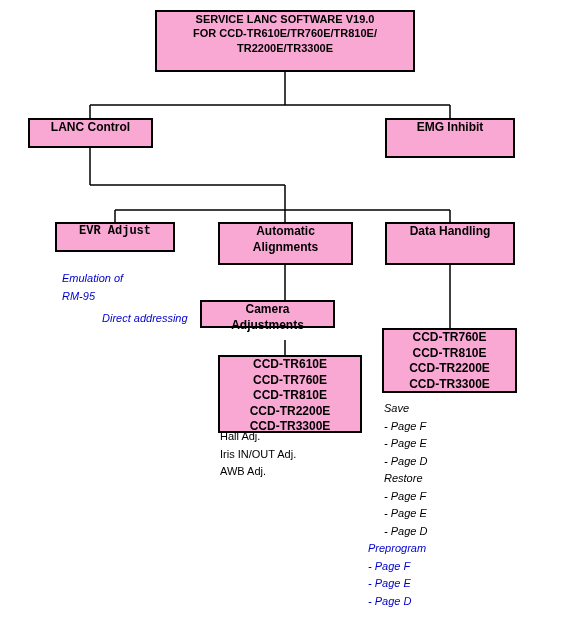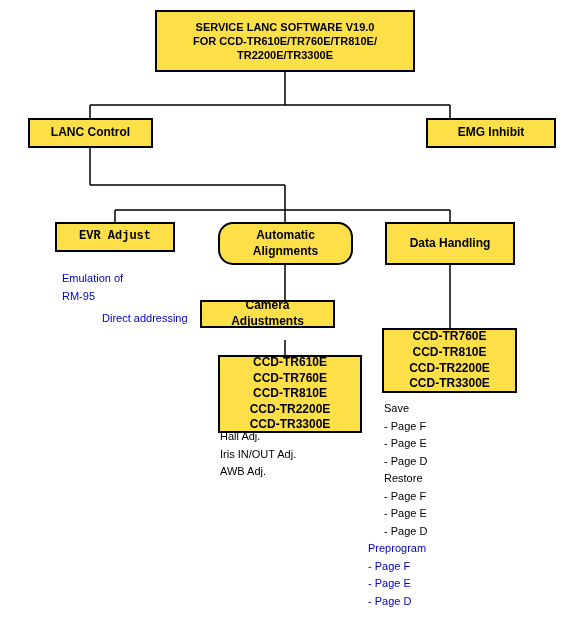--- a/index.html
+++ b/index.html
@@ -15,33 +15,33 @@
     .diagram {
       position: relative;
       width: 571px;
       height: 619px;
     }
     .box {
       position: absolute;
       border: 2px solid #000;
       text-align: center;
       display: flex;
-      align-items: center;
       justify-content: center;
       font-weight: bold;
       font-size: 12px;
-      background: #fde047;
+      background: #f9a8d4;
       line-height: 1.3;
     }
     .label {
       position: absolute;
       font-size: 11px;
       color: #00f;
       text-align: left;
       line-height: 1.6;
+      font-style: italic;
     }
     svg.lines {
       position: absolute;
       top: 0; left: 0;
       width: 571px;
       height: 619px;
       pointer-events: none;
     }
     svg.lines line, svg.lines polyline, svg.lines path {
       stroke: #000;
@@ -88,29 +88,29 @@
   <div class="box" style="left:155px; top:10px; width:260px; height:62px; font-size:11px;">
     <span style="white-space:pre-line;">SERVICE LANC SOFTWARE V19.0
 FOR CCD-TR610E/TR760E/TR810E/
 TR2200E/TR3300E</span>
   </div>
 
   <div class="box" style="left:28px; top:118px; width:125px; height:30px;">
     <span>LANC Control</span>
   </div>
 
-  <div class="box" style="left:385px; top:118px; width:130px; height:30px;margin-left:41px;">
+  <div class="box" style="left:385px; top:118px; width:130px; height:40px;">
     <span>EMG Inhibit</span>
   </div>
 
   <div class="box" style="left:55px; top:222px; width:120px; height:30px;font-family:Liberation Mono, monospace;">
     <span>EVR Adjust</span>
   </div>
 
-  <div class="box" style="left:218px; top:222px; width:135px; height:43px;border-radius:15px;">
+  <div class="box" style="left:218px; top:222px; width:135px; height:43px;">
     <span style="white-space:pre-line;">Automatic
 Alignments</span>
   </div>
 
   <div class="box" style="left:385px; top:222px; width:130px; height:43px;">
     <span>Data Handling</span>
   </div>
 
   <div class="box" style="left:200px; top:300px; width:135px; height:28px;">
     <span style="white-space:pre-line;">Camera

